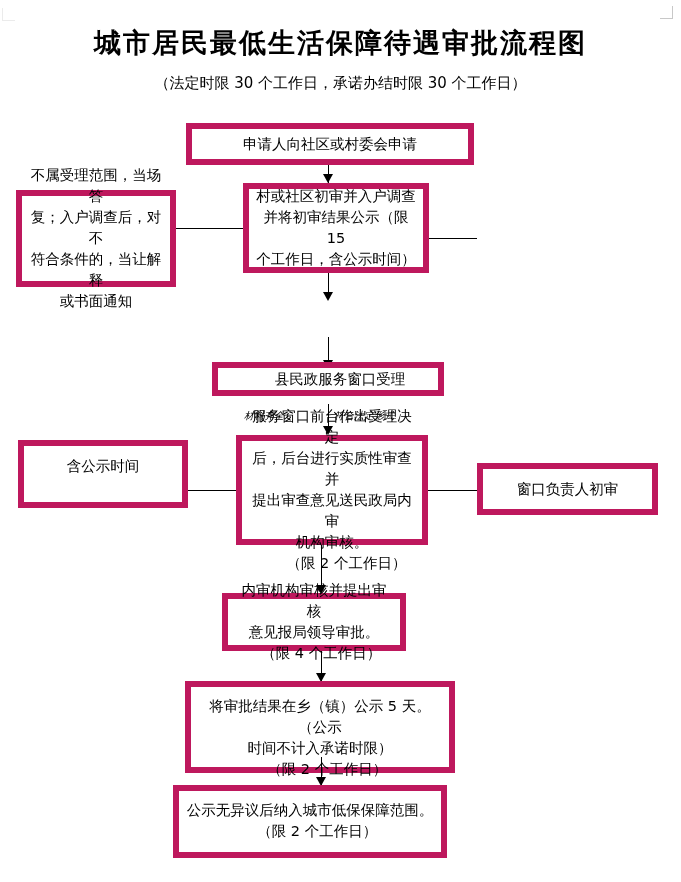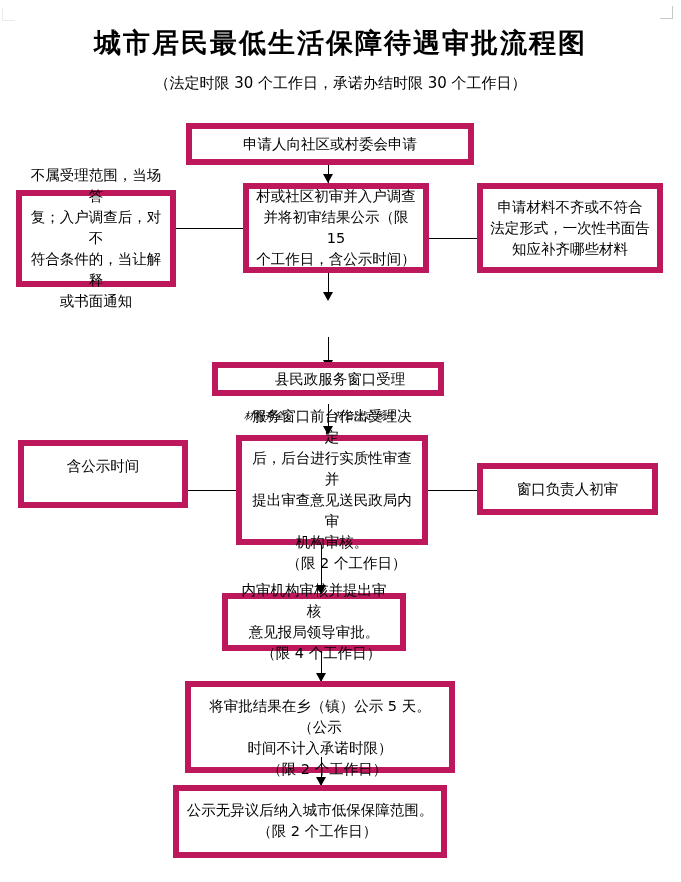--- a/index.html
+++ b/index.html
@@ -125,23 +125,20 @@
   <div class="box left-text vcenter" style="left:243px; top:183px; width:186px; height:90px;">村或社区初审并入户调查
 并将初审结果公示（限 15
 个工作日，含公示时间）</div>
 
   <div class="box left-text vcenter" style="left:16px; top:190px; width:160px; height:97px;">不属受理范围，当场答
 复；入户调查后，对不
 符合条件的，当让解释
 或书面通知</div>
   <div class="hline" style="left:176px; top:228px; width:67px;"></div>
 
-  <div class="box left-text vcenter" style="left:477px; top:183px; width:186px; height:90px;">申请材料不齐或不符合
-法定形式，一次性书面告
-知应补齐哪些材料</div>
   <div class="hline" style="left:429px; top:238px; width:48px;"></div>
 
   <div class="vline" style="left:328px; top:273px; height:19px;"></div>
   <div class="arrowhead" style="left:323px; top:292px;"></div>
 
 
   <div class="vline" style="left:328px; top:337px; height:25px;"></div>
   <div class="arrowhead" style="left:323px; top:360px;"></div>
 
   <div class="box center-text vcenter" style="left:212px; top:362px; width:232px; height:34px;padding-left:31px;">县民政服务窗口受理</div>

